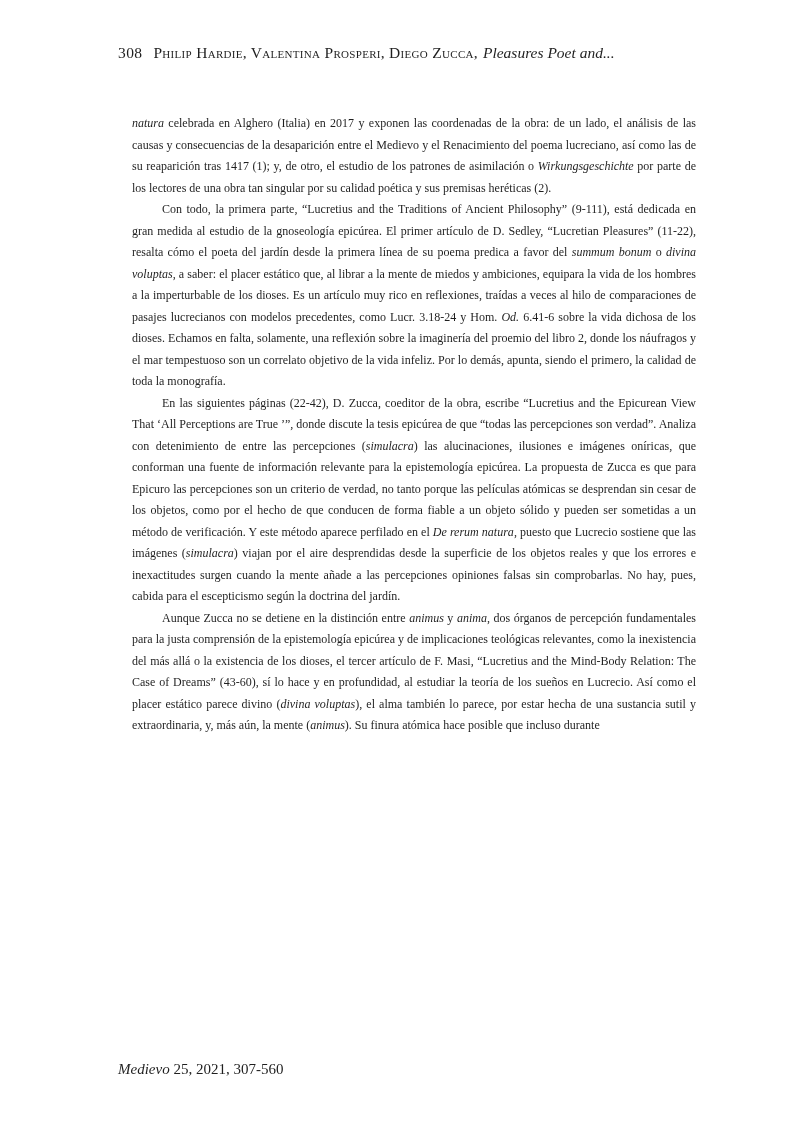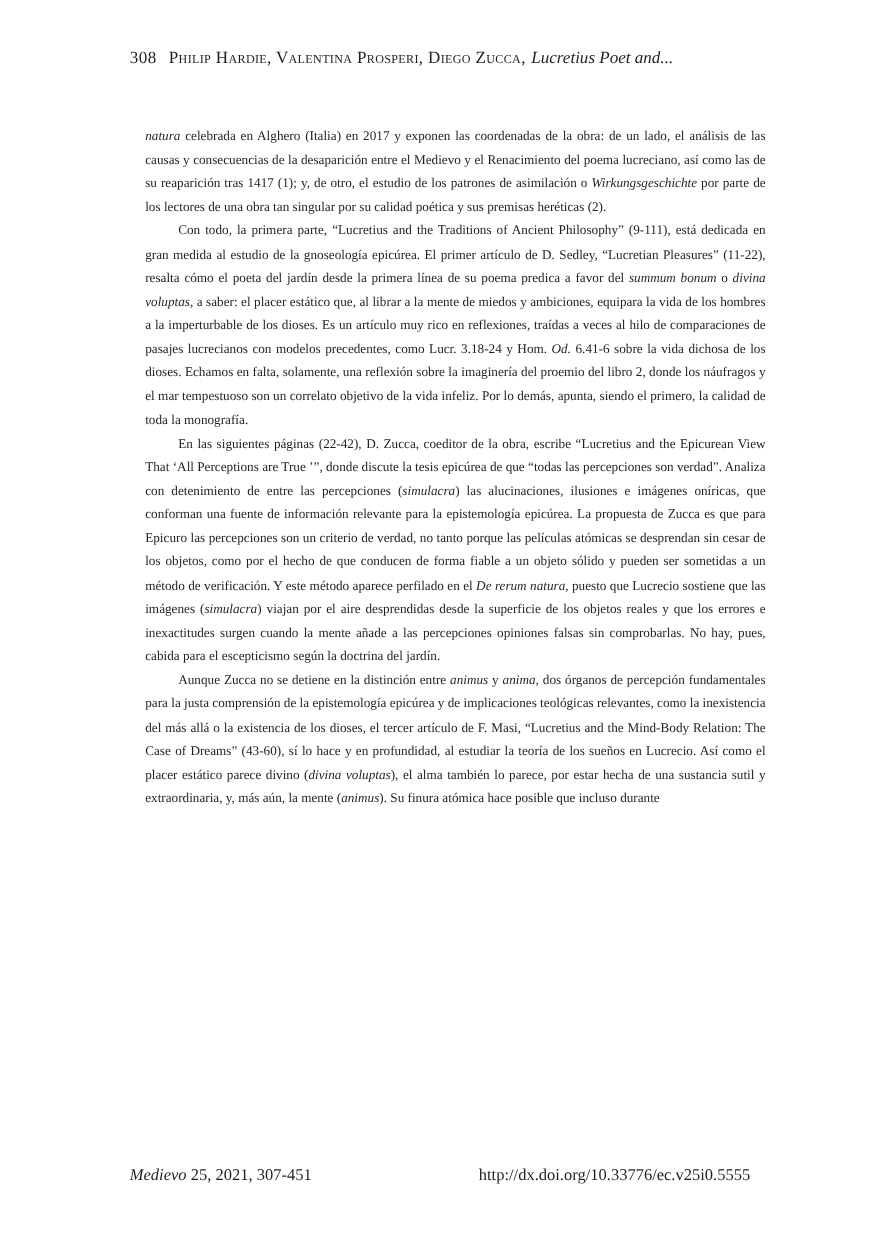--- a/index.html
+++ b/index.html
@@ -44,30 +44,29 @@
     justify-content: space-between;
     font-size: 15px;
   }
 </style>
 </head>
 <body>
 
 <div class="page">
 
   <header class="page-header">
-    <span class="pagenum">308</span><span class="authors">Philip Hardie, Valentina Prosperi, Diego Zucca,</span><span class="header-title">Lucretius Poet and...</span>
+    <span class="pagenum">308</span><span class="authors">Philip Hardie, Valentina Prosperi, Diego Zucca,</span><span class="header-title">Pleasures Poet and...</span>
   </header>
 
   <main class="body-text">
       <p class="para"><span class="it">natura</span><span> celebrada en Alghero (Italia) en 2017 y exponen las coordenadas de la obra: de un lado, el análisis de las causas y consecuencias de la desaparición entre el Medievo y el Renacimiento del poema lucreciano, así como las de su reaparición tras 1417 (1); y, de otro, el estudio de los patrones de asimilación o </span><span class="it">Wirkungsgeschichte</span><span> por parte de los lectores de una obra tan singular por su calidad poética y sus premisas heréticas (2).</span></p>
       <p class="para indent"><span>Con todo, la primera parte, “Lucretius and the Traditions of Ancient Philosophy” (9-111), está dedicada en gran medida al estudio de la gnoseología epicúrea. El primer artículo de D. Sedley, “Lucretian Pleasures” (11-22), resalta cómo el poeta del jardín desde la primera línea de su poema predica a favor del </span><span class="it">summum bonum</span><span> o </span><span class="it">divina voluptas</span><span>, a saber: el placer estático que, al librar a la mente de miedos y ambiciones, equipara la vida de los hombres a la imperturbable de los dioses. Es un artículo muy rico en reflexiones, traídas a veces al hilo de comparaciones de pasajes lucrecianos con modelos precedentes, como Lucr. 3.18-24 y Hom. </span><span class="it">Od.</span><span> 6.41-6 sobre la vida dichosa de los dioses. Echamos en falta, solamente, una reflexión sobre la imaginería del proemio del libro 2, donde los náufragos y el mar tempestuoso son un correlato objetivo de la vida infeliz. Por lo demás, apunta, siendo el primero, la calidad de toda la monografía.</span></p>
       <p class="para indent"><span>En las siguientes páginas (22-42), D. Zucca, coeditor de la obra, escribe “Lucretius and the Epicurean View That ‘All Perceptions are True ’”, donde discute la tesis epicúrea de que “todas las percepciones son verdad”. Analiza con detenimiento de entre las percepciones (</span><span class="it">simulacra</span><span>) las alucinaciones, ilusiones e imágenes oníricas, que conforman una fuente de información relevante para la epistemología epicúrea. La propuesta de Zucca es que para Epicuro las percepciones son un criterio de verdad, no tanto porque las películas atómicas se desprendan sin cesar de los objetos, como por el hecho de que conducen de forma fiable a un objeto sólido y pueden ser sometidas a un método de verificación. Y este método aparece perfilado en el </span><span class="it">De rerum natura</span><span>, puesto que Lucrecio sostiene que las imágenes (</span><span class="it">simulacra</span><span>) viajan por el aire desprendidas desde la superficie de los objetos reales y que los errores e inexactitudes surgen cuando la mente añade a las percepciones opiniones falsas sin comprobarlas. No hay, pues, cabida para el escepticismo según la doctrina del jardín.</span></p>
       <p class="para indent"><span>Aunque Zucca no se detiene en la distinción entre </span><span class="it">animus</span><span> y </span><span class="it">anima</span><span>, dos órganos de percepción fundamentales para la justa comprensión de la epistemología epicúrea y de implicaciones teológicas relevantes, como la inexistencia del más allá o la existencia de los dioses, el tercer artículo de F. Masi, “Lucretius and the Mind-Body Relation: The Case of Dreams” (43-60), sí lo hace y en profundidad, al estudiar la teoría de los sueños en Lucrecio. Así como el placer estático parece divino (</span><span class="it">divina voluptas</span><span>), el alma también lo parece, por estar hecha de una sustancia sutil y extraordinaria, y, más aún, la mente (</span><span class="it">animus</span><span>). Su finura atómica hace posible que incluso durante</span></p>
     </main>
 
   <footer class="page-footer">
     <div class="footer-left">
-      <span class="it">Medievo</span><span> 25, 2021, 307-451</span>
+      <span class="it">Medievo</span><span> 25, 2021, 307-560</span>
     </div>
-    <div class="footer-right">http://dx.doi.org/10.33776/ec.v25i0.5555</div>
   </footer>
 
 </div>
 
 </body></html>

